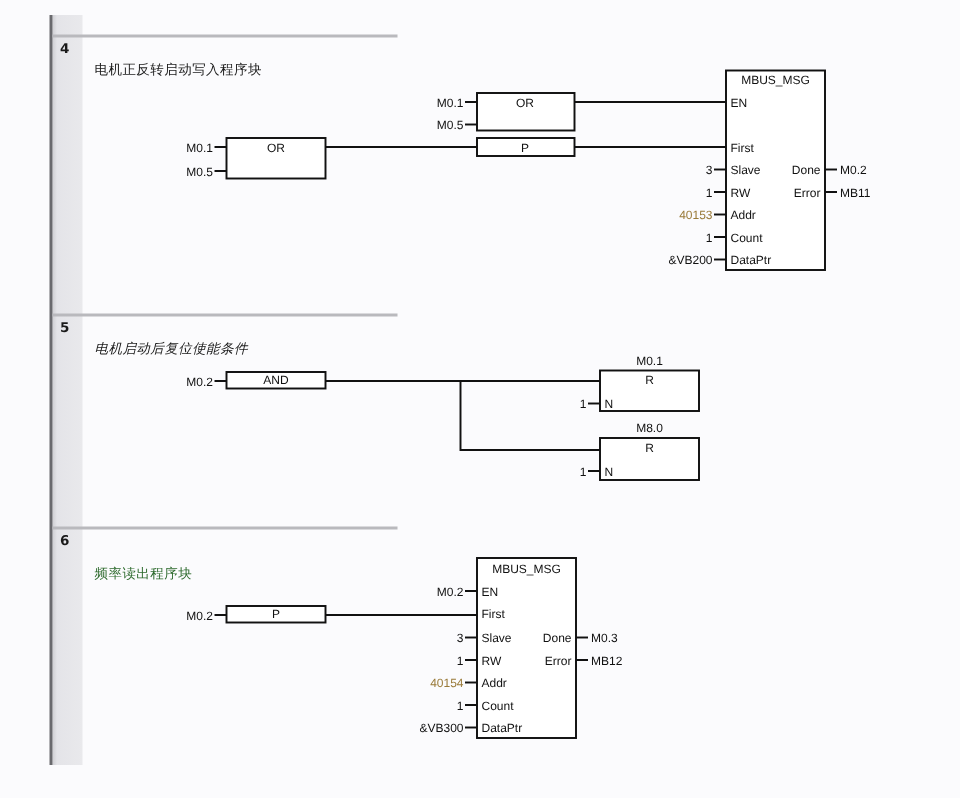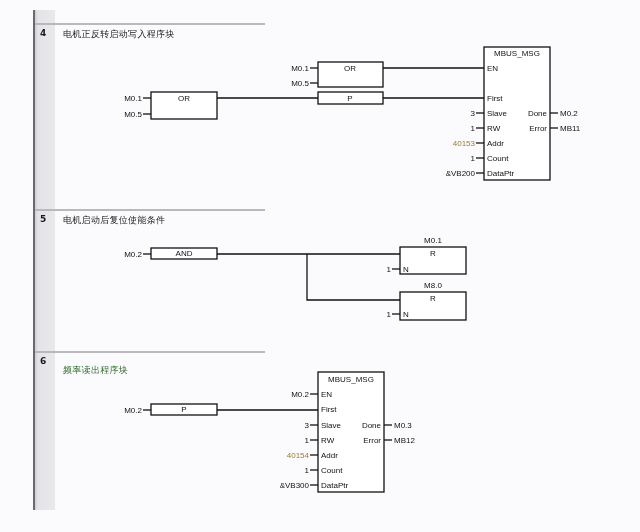--- a/index.html
+++ b/index.html
@@ -3,41 +3,41 @@
 <meta charset="utf-8">
 <style>
   html, body { margin:0; padding:0; }
   body { width:640px; height:532px; background:#fbfbfd; position:relative; overflow:hidden;
          font-family:"DejaVu Sans", sans-serif; color:#1a1a1a; }
   .gutter { position:absolute; left:33px; top:10px; width:20px; height:500px;
             background:linear-gradient(90deg,#cfcfd3 0,#e4e4e8 3px,#e9e9ec 100%);
             border-left:2px solid #6a6a6e; }
   .sep { position:absolute; left:35px; height:2px; background:#b9b9bd; }
   .net-num { position:absolute; left:40px; font-size:9px; font-weight:bold; }
-  .net-title { position:absolute; left:63px; font-size:9px; letter-spacing:0.3px; }
+  .net-title { position:absolute; left:63px; font-size:9px; letter-spacing:0.3px;margin-top:12px; }
   svg { position:absolute; left:0; top:0; }
   .blk { fill:#fff; stroke:#111; stroke-width:1.3; }
   .wire { stroke:#111; stroke-width:1.3; fill:none; }
   .t { font-family:"Liberation Sans", sans-serif; font-size:8px; fill:#111; }
   .tc { text-anchor:middle; }
   .tr { text-anchor:end; }
   .addr { fill:#9a7b3a; }
 </style>
 </head>
 <body>
 
 <div class="gutter"></div>
 
 <div class="sep" style="top:23px;width:230px;"></div>
 <div class="net-num" style="top:28px;">4</div>
 <div class="net-title" style="top:28px;">电机正反转启动写入程序块</div>
 
 <div class="sep" style="top:209px;width:230px;"></div>
 <div class="net-num" style="top:214px;">5</div>
-<div class="net-title" style="top:214px;">电机启动后复位使能条件</div>
+<div class="net-title" style="top:214px;font-style:italic;">电机启动后复位使能条件</div>
 
 <div class="sep" style="top:351px;width:230px;"></div>
 <div class="net-num" style="top:356px;">6</div>
 <div class="net-title" style="top:364px;color:#2e6b2e;">频率读出程序块</div>
 
 <svg width="640" height="532">
 
   <g>
 
     <g>

